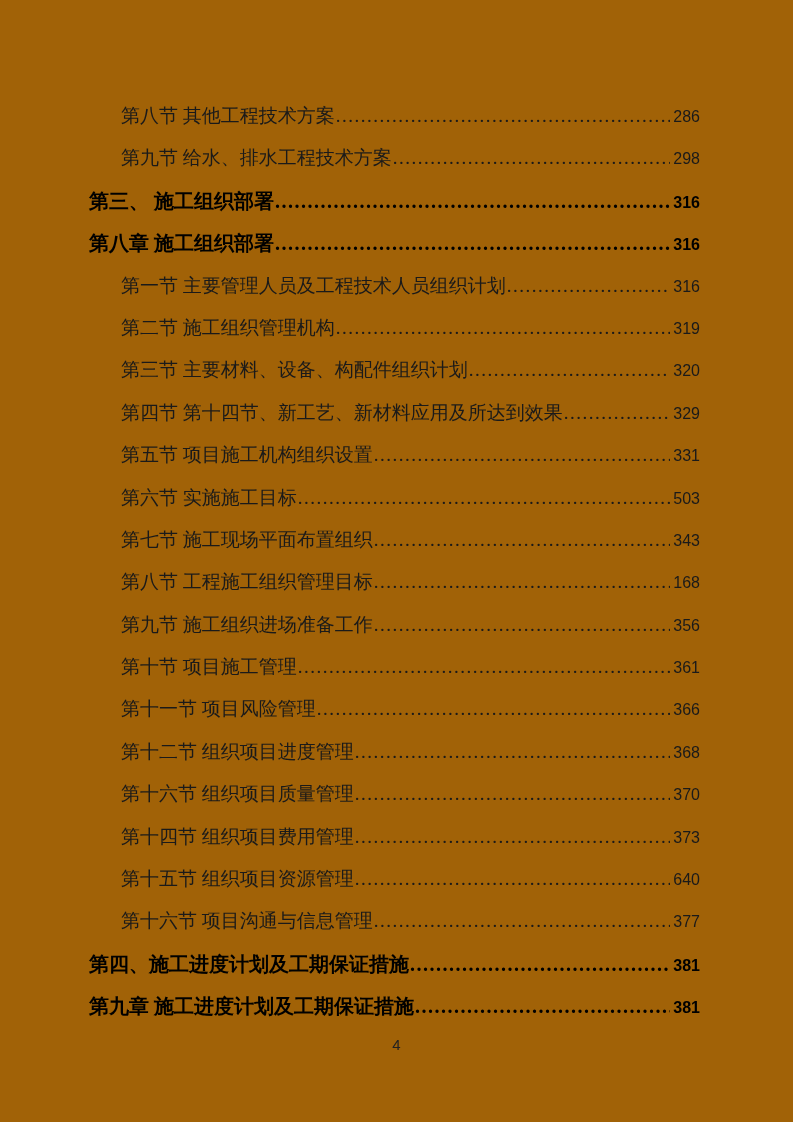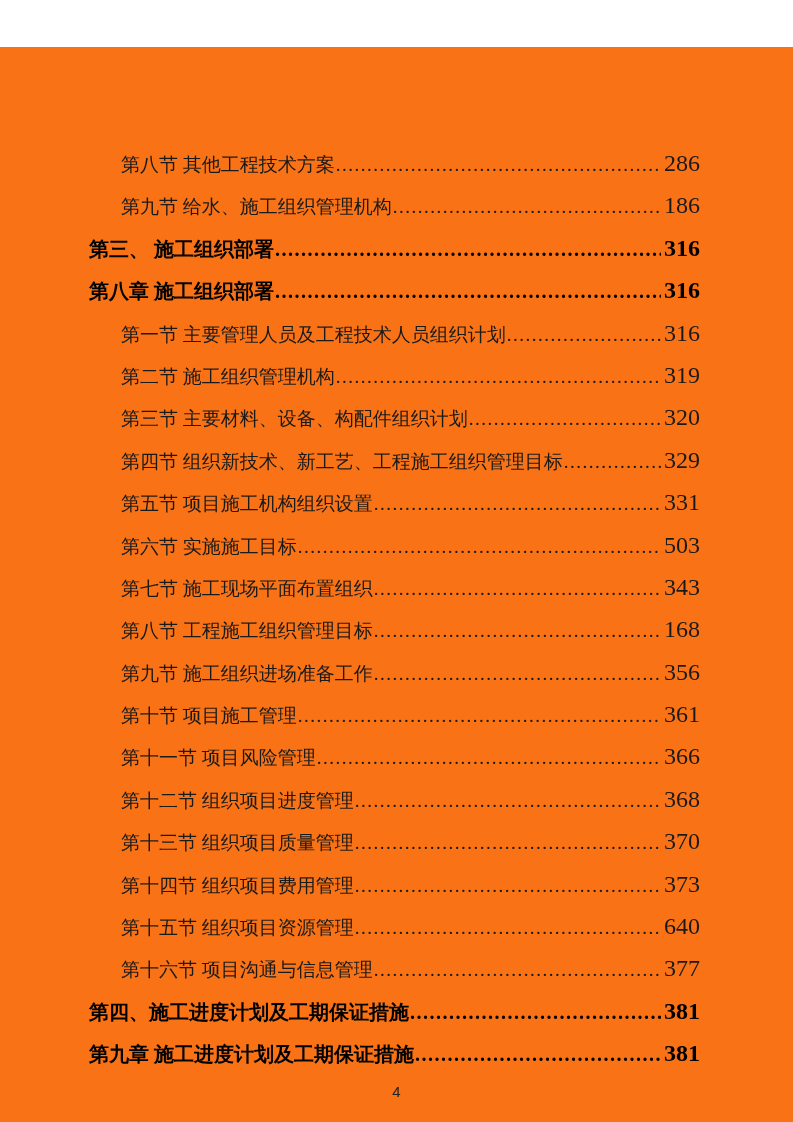--- a/index.html
+++ b/index.html
@@ -8,22 +8,21 @@
     height: 1122px;
     background: #ffffff;
     position: relative;
     overflow: hidden;
     font-family: "Liberation Serif", "DejaVu Serif", serif;
     color: #1a1a1a;
   }
   .page {
     position: absolute;
     inset: 0;
-    background: #f97316;
-    margin-top: 47px;
+    background: #a16207;
   }
   .toc {
     position: absolute;
     left: 89px;
     right: 93px;
     top: 95px;
   }
   .toc-row {
     display: flex;
     align-items: baseline;
@@ -43,22 +42,22 @@
     flex: 1 1 auto;
     overflow: hidden;
     white-space: nowrap;
     letter-spacing: 1.5px;
     min-width: 10px;
     padding-left: 1px;
   }
   .toc-page {
     flex: 0 0 auto;
     padding-left: 3px;
-    font-family: Liberation Serif, serif;
-    font-size: 24px;
+    font-family: Liberation Sans, sans-serif;
+    font-size: 16px;
   }
   .footer-page-number {
     position: absolute;
     left: 0;
     right: 0;
     top: 1036px;
     text-align: center;
     font-size: 15px;
     font-family: "Liberation Sans", "DejaVu Sans", sans-serif;
     color: #222222;
@@ -69,23 +68,23 @@
 
 <div class="page">
 
   <nav class="toc" id="toc">
       <div class="toc-row section">
       <span class="toc-label">第八节 其他工程技术方案</span>
       <span class="toc-leader" aria-hidden="true">........................................................................................................................................................................................................</span>
       <span class="toc-page">286</span>
     </div>
       <div class="toc-row section">
-      <span class="toc-label">第九节 给水、施工组织管理机构</span>
+      <span class="toc-label">第九节 给水、排水工程技术方案</span>
       <span class="toc-leader" aria-hidden="true">........................................................................................................................................................................................................</span>
-      <span class="toc-page">186</span>
+      <span class="toc-page">298</span>
     </div>
       <div class="toc-row part">
       <span class="toc-label">第三、 施工组织部署</span>
       <span class="toc-leader" aria-hidden="true">........................................................................................................................................................................................................</span>
       <span class="toc-page">316</span>
     </div>
       <div class="toc-row chapter">
       <span class="toc-label">第八章 施工组织部署</span>
       <span class="toc-leader" aria-hidden="true">........................................................................................................................................................................................................</span>
       <span class="toc-page">316</span>
@@ -99,21 +98,21 @@
       <span class="toc-label">第二节 施工组织管理机构</span>
       <span class="toc-leader" aria-hidden="true">........................................................................................................................................................................................................</span>
       <span class="toc-page">319</span>
     </div>
       <div class="toc-row section">
       <span class="toc-label">第三节 主要材料、设备、构配件组织计划</span>
       <span class="toc-leader" aria-hidden="true">........................................................................................................................................................................................................</span>
       <span class="toc-page">320</span>
     </div>
       <div class="toc-row section">
-      <span class="toc-label">第四节 组织新技术、新工艺、工程施工组织管理目标</span>
+      <span class="toc-label">第四节 第十四节、新工艺、新材料应用及所达到效果</span>
       <span class="toc-leader" aria-hidden="true">........................................................................................................................................................................................................</span>
       <span class="toc-page">329</span>
     </div>
       <div class="toc-row section">
       <span class="toc-label">第五节 项目施工机构组织设置</span>
       <span class="toc-leader" aria-hidden="true">........................................................................................................................................................................................................</span>
       <span class="toc-page">331</span>
     </div>
       <div class="toc-row section">
       <span class="toc-label">第六节 实施施工目标</span>
@@ -144,21 +143,21 @@
       <span class="toc-label">第十一节 项目风险管理</span>
       <span class="toc-leader" aria-hidden="true">........................................................................................................................................................................................................</span>
       <span class="toc-page">366</span>
     </div>
       <div class="toc-row section">
       <span class="toc-label">第十二节 组织项目进度管理</span>
       <span class="toc-leader" aria-hidden="true">........................................................................................................................................................................................................</span>
       <span class="toc-page">368</span>
     </div>
       <div class="toc-row section">
-      <span class="toc-label">第十三节 组织项目质量管理</span>
+      <span class="toc-label">第十六节 组织项目质量管理</span>
       <span class="toc-leader" aria-hidden="true">........................................................................................................................................................................................................</span>
       <span class="toc-page">370</span>
     </div>
       <div class="toc-row section">
       <span class="toc-label">第十四节 组织项目费用管理</span>
       <span class="toc-leader" aria-hidden="true">........................................................................................................................................................................................................</span>
       <span class="toc-page">373</span>
     </div>
       <div class="toc-row section">
       <span class="toc-label">第十五节 组织项目资源管理</span>

